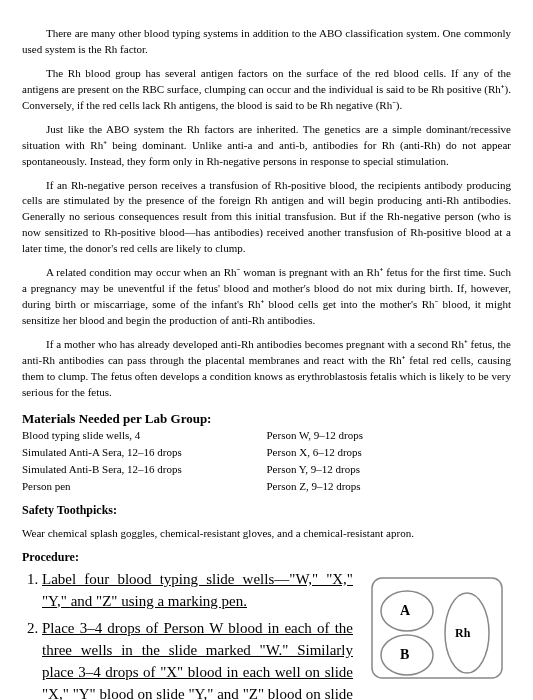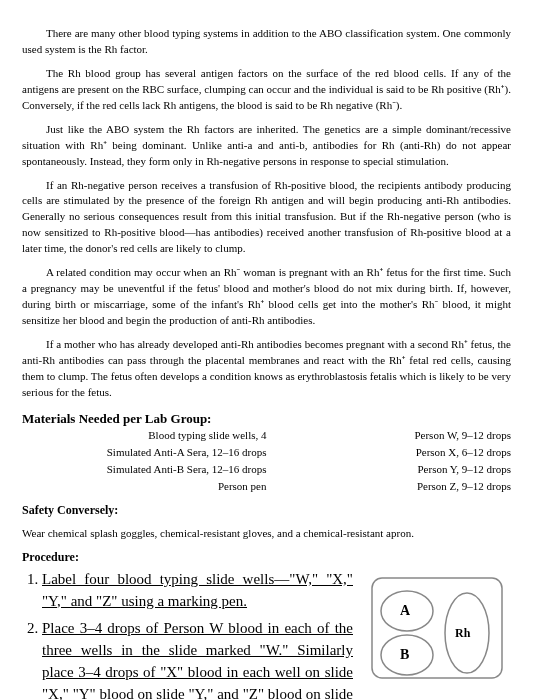--- a/index.html
+++ b/index.html
@@ -30,21 +30,20 @@
     h3 {
       font-size: 12px;
       font-weight: bold;
       margin-top: 8px;
       margin-bottom: 4px;
     }
     .materials-section {
       display: flex;
       gap: 0;
       margin-bottom: 4px;
-      text-align: right;
     }
     .materials-col {
       flex: 1;
     }
     .materials-col ul {
       list-style: none;
       padding: 0;
       margin: 0;
     }
     .materials-col ul li {
@@ -107,21 +106,21 @@
   <div class="materials-col">
     <ul>
       <li>Person W, 9–12 drops</li>
       <li>Person X, 6–12 drops</li>
       <li>Person Y, 9–12 drops</li>
       <li>Person Z, 9–12 drops</li>
     </ul>
   </div>
 </div>
 
-<h3>Safety Conversely:</h3>
+<h3>Safety Toothpicks:</h3>
 <p>Wear chemical splash goggles, chemical-resistant gloves, and a chemical-resistant apron.</p>
 
 <h3>Procedure:</h3>
 
 <div class="procedure-section">
   <div class="procedure-list">
     <ol>
       <li>Label four blood typing slide wells—"W," "X," "Y," and "Z" using a marking pen.</li>
       <li>Place 3–4 drops of Person W blood in each of the three wells in the slide marked "W." Similarly place 3–4 drops of "X" blood in each well on slide "X," "Y" blood on slide "Y," and "Z" blood on slide "Z."</li>
       <li>Add 3–4 drops of Anti-A Sera to each slide in the Anti-A well. Similarly, add Anti-B Sera to each Anti-B well and Anti-Rh to each Anti-Rh well.</li>

